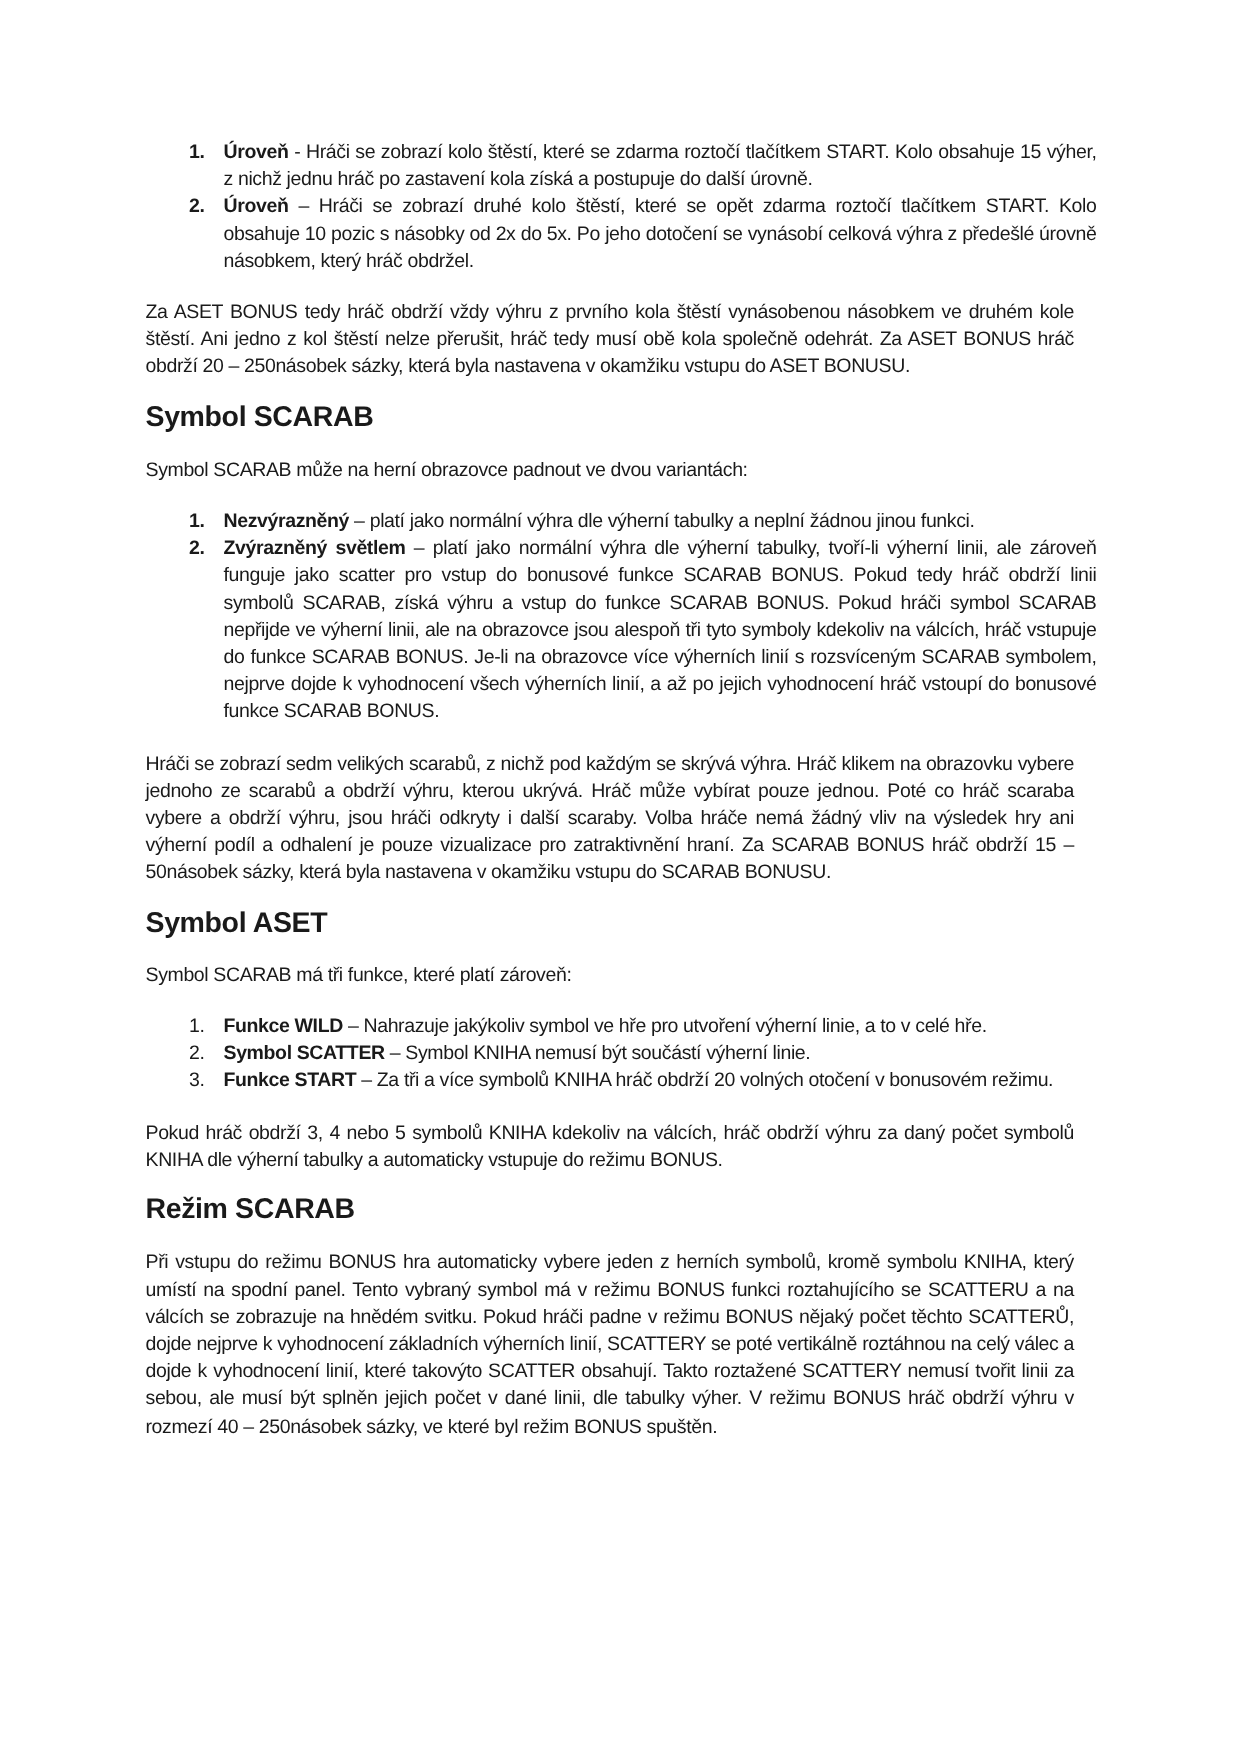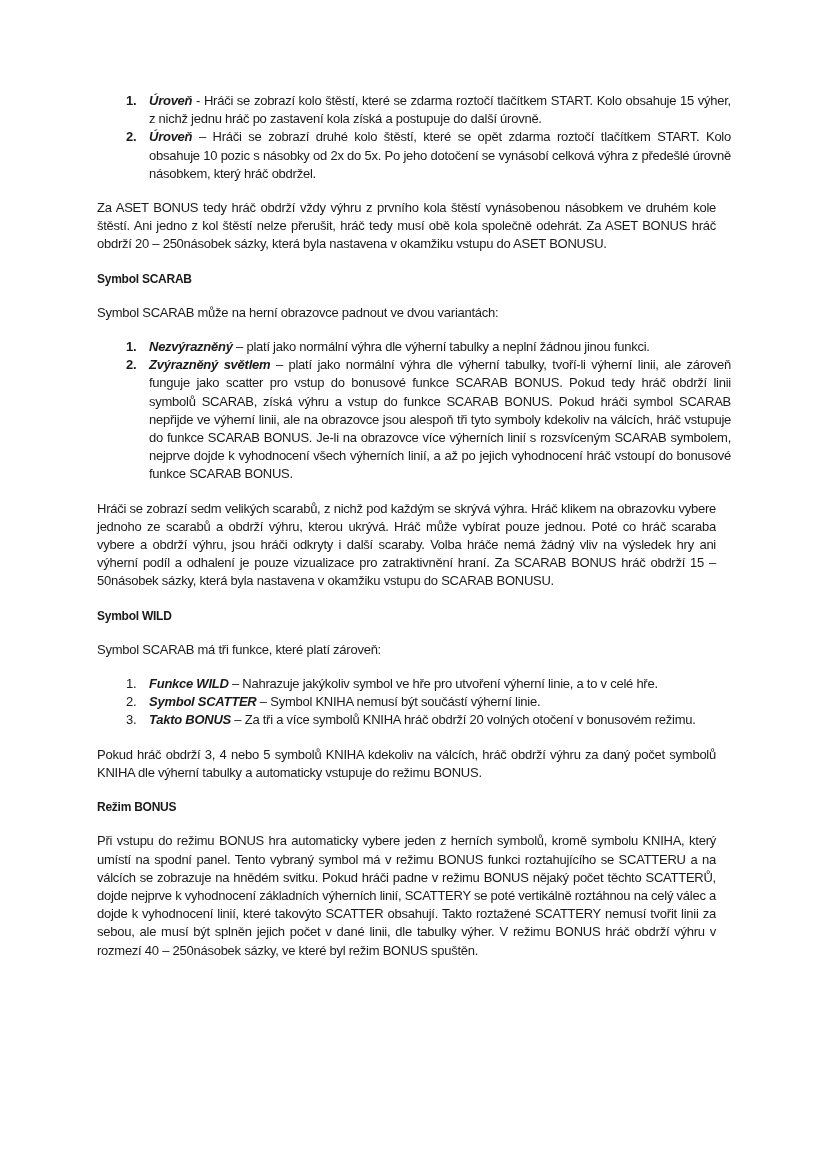--- a/index.html
+++ b/index.html
@@ -3,26 +3,26 @@
 <meta charset="utf-8">
 <style>
   html, body { margin: 0; padding: 0; background: #ffffff; }
   body { width: 827px; height: 1169px; position: relative; overflow: hidden; }
   .page {
     position: absolute; left: 97px; top: 92px; width: 634px;
     font-family: "Liberation Sans", sans-serif; font-size: 13px; line-height: 18.2px; color: #1a1a1a;
     letter-spacing: -0.25px;
   }
   p { margin: 0 15px 16px 0; text-align: justify; }
-  h3 { margin: 0 0 16px 0; font-size: 12px; font-weight: bold; }
+  h3 { margin: 0 0 16px 0; font-size: 19px; font-weight: bold; }
   ol { margin: 0 0 16px 0; padding: 0; list-style: none; }
   ol li { position: relative; padding-left: 52px; text-align: justify; }
   ol li .num { position: absolute; left: 29px; top: 0; }
   ol.boldnum li .num { font-weight: bold; }
-  .term { font-weight: bold; font-style: italic; }
+  .term { font-weight: bold; }
 </style>
 </head>
 <body>
 
 <div class="page">
 
   <ol class="boldnum">
     <li>
       <span class="num">1.</span>
       <span class="term">Úroveň</span><span> - </span><span>Hráči se zobrazí kolo štěstí, které se zdarma roztočí tlačítkem START. Kolo obsahuje 15 výher, z nichž jednu hráč po zastavení kola získá a postupuje do další úrovně.</span>
@@ -44,36 +44,36 @@
       <span class="term">Nezvýrazněný</span><span> – </span><span>platí jako normální výhra dle výherní tabulky a neplní žádnou jinou funkci.</span>
     </li>
     <li>
       <span class="num">2.</span>
       <span class="term">Zvýrazněný světlem</span><span> – </span><span>platí jako normální výhra dle výherní tabulky, tvoří-li výherní linii, ale zároveň funguje jako scatter pro vstup do bonusové funkce SCARAB BONUS. Pokud tedy hráč obdrží linii symbolů SCARAB, získá výhru a vstup do funkce SCARAB BONUS. Pokud hráči symbol SCARAB nepřijde ve výherní linii, ale na obrazovce jsou alespoň tři tyto symboly kdekoliv na válcích, hráč vstupuje do funkce SCARAB BONUS. Je-li na obrazovce více výherních linií s rozsvíceným SCARAB symbolem, nejprve dojde k vyhodnocení všech výherních linií, a až po jejich vyhodnocení hráč vstoupí do bonusové funkce SCARAB BONUS.</span>
     </li>
   </ol>
 
   <p>Hráči se zobrazí sedm velikých scarabů, z nichž pod každým se skrývá výhra. Hráč klikem na obrazovku vybere jednoho ze scarabů a obdrží výhru, kterou ukrývá. Hráč může vybírat pouze jednou. Poté co hráč scaraba vybere a obdrží výhru, jsou hráči odkryty i další scaraby. Volba hráče nemá žádný vliv na výsledek hry ani výherní podíl a odhalení je pouze vizualizace pro zatraktivnění hraní. Za SCARAB BONUS hráč obdrží 15 – 50násobek sázky, která byla nastavena v okamžiku vstupu do SCARAB BONUSU.</p>
 
-  <h3>Symbol WILD</h3>
+  <h3>Symbol ASET</h3>
   <p>Symbol SCARAB má tři funkce, které platí zároveň:</p>
 
   <ol>
     <li>
       <span class="num">1.</span>
       <span class="term">Funkce WILD</span><span> – </span><span>Nahrazuje jakýkoliv symbol ve hře pro utvoření výherní linie, a to v celé hře.</span>
     </li>
     <li>
       <span class="num">2.</span>
       <span class="term">Symbol SCATTER</span><span> – </span><span>Symbol KNIHA nemusí být součástí výherní linie.</span>
     </li>
     <li>
       <span class="num">3.</span>
-      <span class="term">Takto BONUS</span><span> – </span><span>Za tři a více symbolů KNIHA hráč obdrží 20 volných otočení v bonusovém režimu.</span>
+      <span class="term">Funkce START</span><span> – </span><span>Za tři a více symbolů KNIHA hráč obdrží 20 volných otočení v bonusovém režimu.</span>
     </li>
   </ol>
 
   <p>Pokud hráč obdrží 3, 4 nebo 5 symbolů KNIHA kdekoliv na válcích, hráč obdrží výhru za daný počet symbolů KNIHA dle výherní tabulky a automaticky vstupuje do režimu BONUS.</p>
 
-  <h3>Režim BONUS</h3>
+  <h3>Režim SCARAB</h3>
   <p>Při vstupu do režimu BONUS hra automaticky vybere jeden z herních symbolů, kromě symbolu KNIHA, který umístí na spodní panel. Tento vybraný symbol má v režimu BONUS funkci roztahujícího se SCATTERU a na válcích se zobrazuje na hnědém svitku. Pokud hráči padne v režimu BONUS nějaký počet těchto SCATTERŮ, dojde nejprve k vyhodnocení základních výherních linií, SCATTERY se poté vertikálně roztáhnou na celý válec a dojde k vyhodnocení linií, které takovýto SCATTER obsahují. Takto roztažené SCATTERY nemusí tvořit linii za sebou, ale musí být splněn jejich počet v dané linii, dle tabulky výher. V režimu BONUS hráč obdrží výhru v rozmezí 40 – 250násobek sázky, ve které byl režim BONUS spuštěn.</p>
 
 </div>
 
 </body></html>

